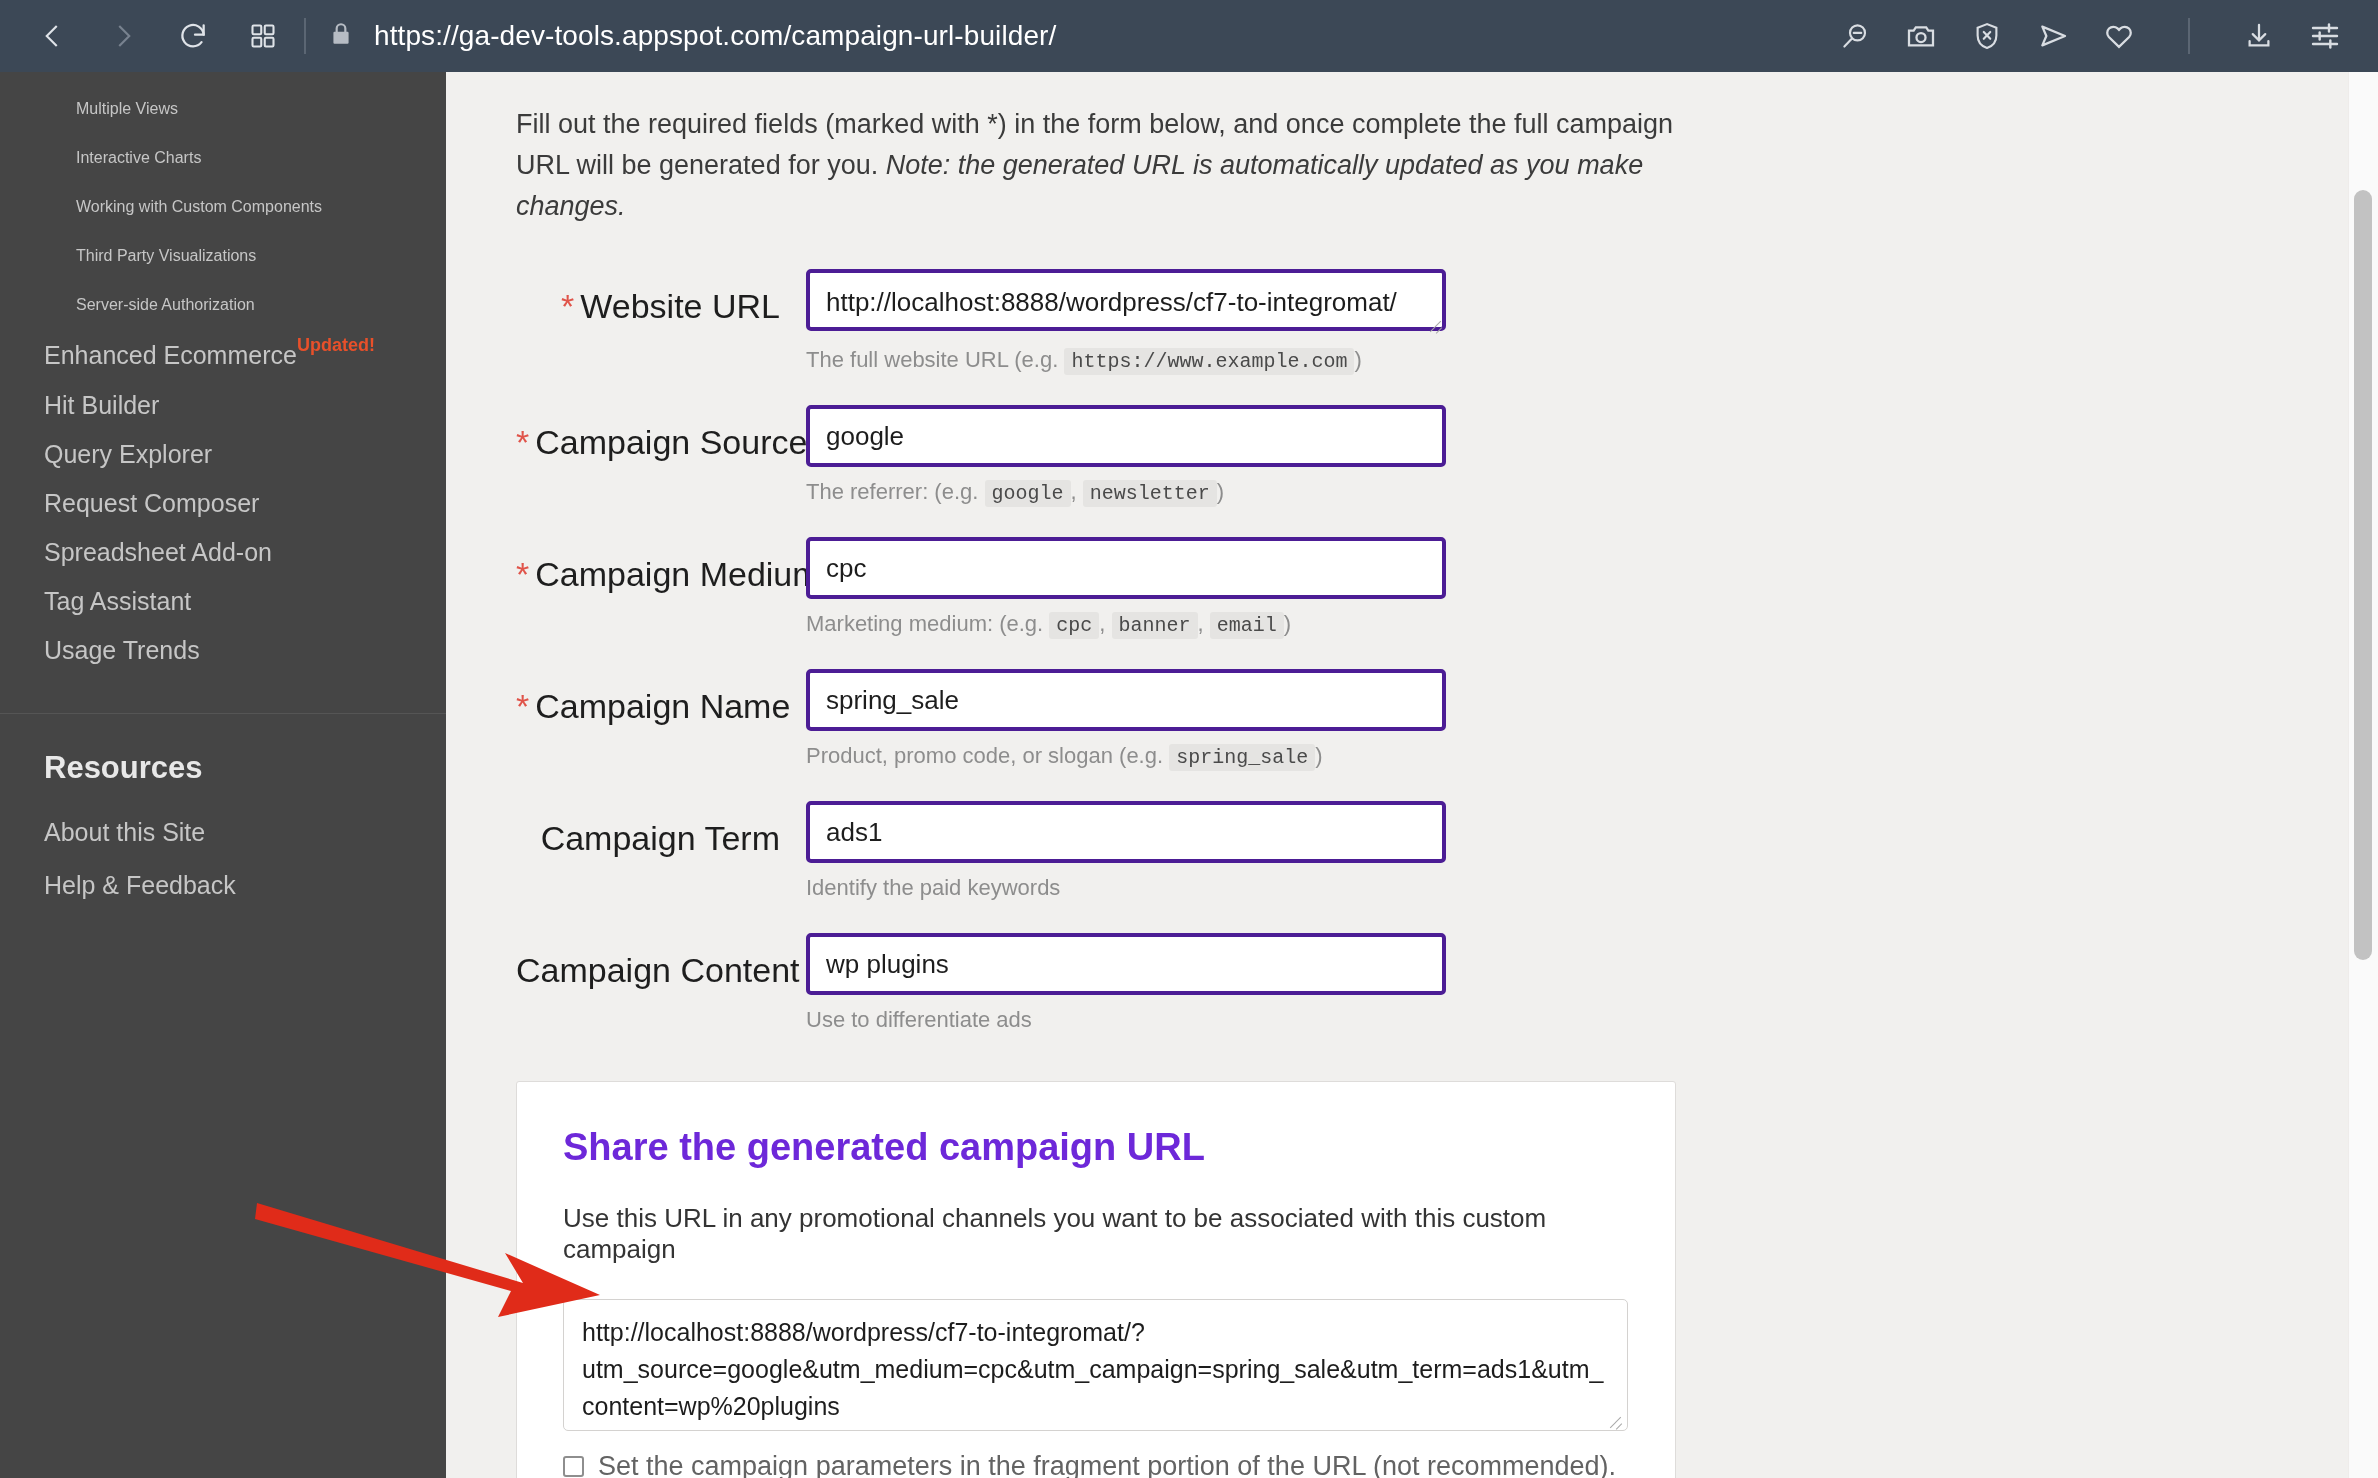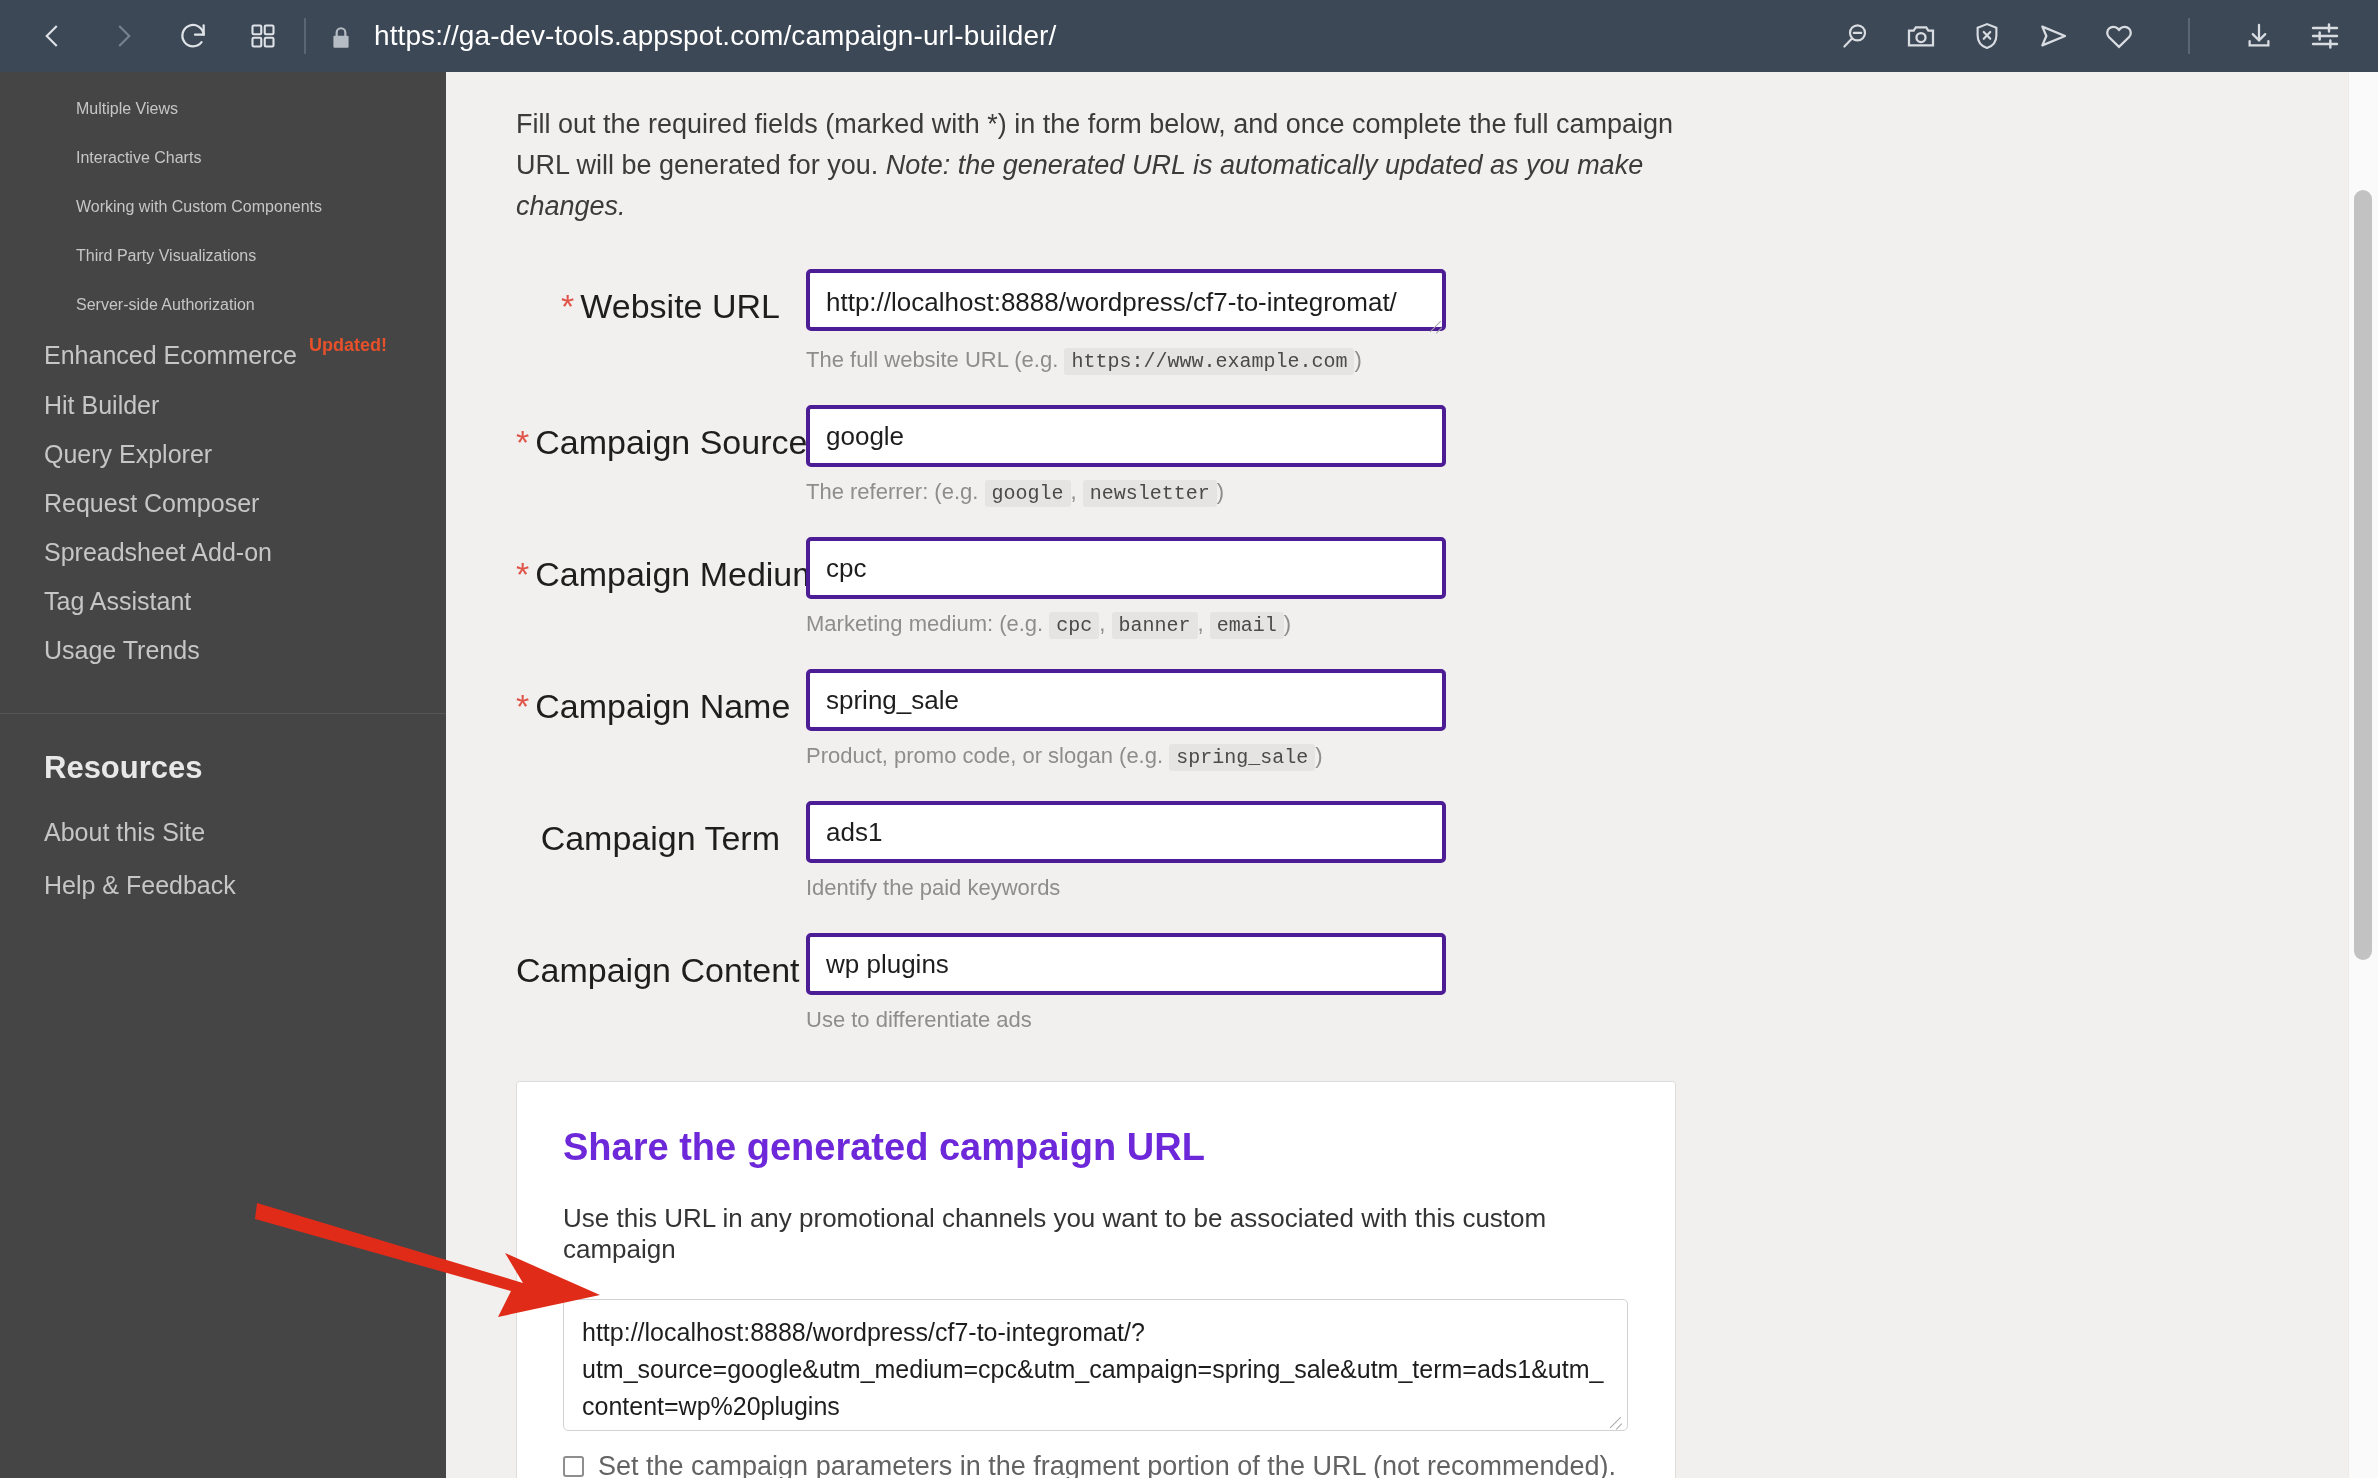--- a/index.html
+++ b/index.html
@@ -20,21 +20,21 @@
     z-index: 50;
   }
   .nav-icons { display: flex; align-items: center; gap: 32px; }
   .nav-btn {
     width: 38px; height: 38px;
     display: flex; align-items: center; justify-content: center;
     color: #dfe3e8;
   }
   .nav-btn.dim { color: #78828f; }
   .vsep { width: 2px; height: 36px; background: #5b6673; margin: 0 22px; }
-  .url-area { display: flex; align-items: flex-end; gap: 20px; flex: 1; }
+  .url-area { display: flex; align-items: flex-start; gap: 20px; flex: 1; }
   .lock-icon { color: #b6bcc4; display: flex; align-items: center; }
   .url-text {
     color: #ffffff; font-size: 28px; letter-spacing: .1px;
     white-space: nowrap;
   }
   .right-icons { display: flex; align-items: center; gap: 28px; }
   .right-icons .nav-btn { color: #d9dde2; }
 
   
   .sidebar {
@@ -47,21 +47,21 @@
     color: #c6c6c6;
     font-size: 25px;
     padding: 0 26px 0 44px;
     height: 49px;
     display: flex; align-items: center;
     white-space: nowrap;
   }
   .side-item.sub { padding-left: 76px; font-size: 16px; }
   .side-item .badge {
     color: #e8502a; font-size: 18px; font-weight: 600;
-    margin-left: 12px; align-self: flex-start; margin-top: 6px;
+    align-self: flex-start; margin-top: 6px;
   }
   .side-divider {
     height: 1px; background: #555555; margin: 22px 0 0 0;
   }
   .side-head {
     color: #e8e8e8; font-size: 31px; font-weight: 700;
     padding: 36px 0 22px 44px;
   }
 
   

